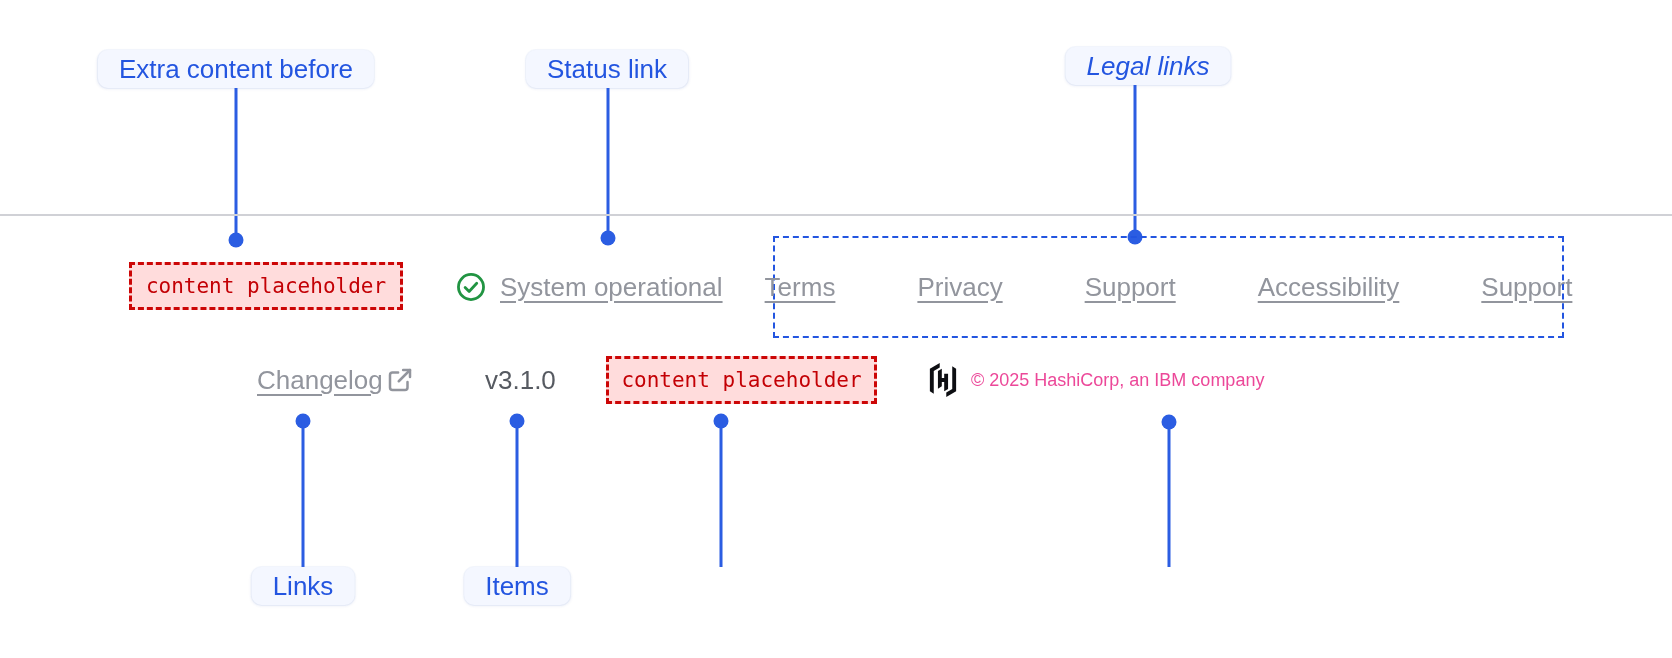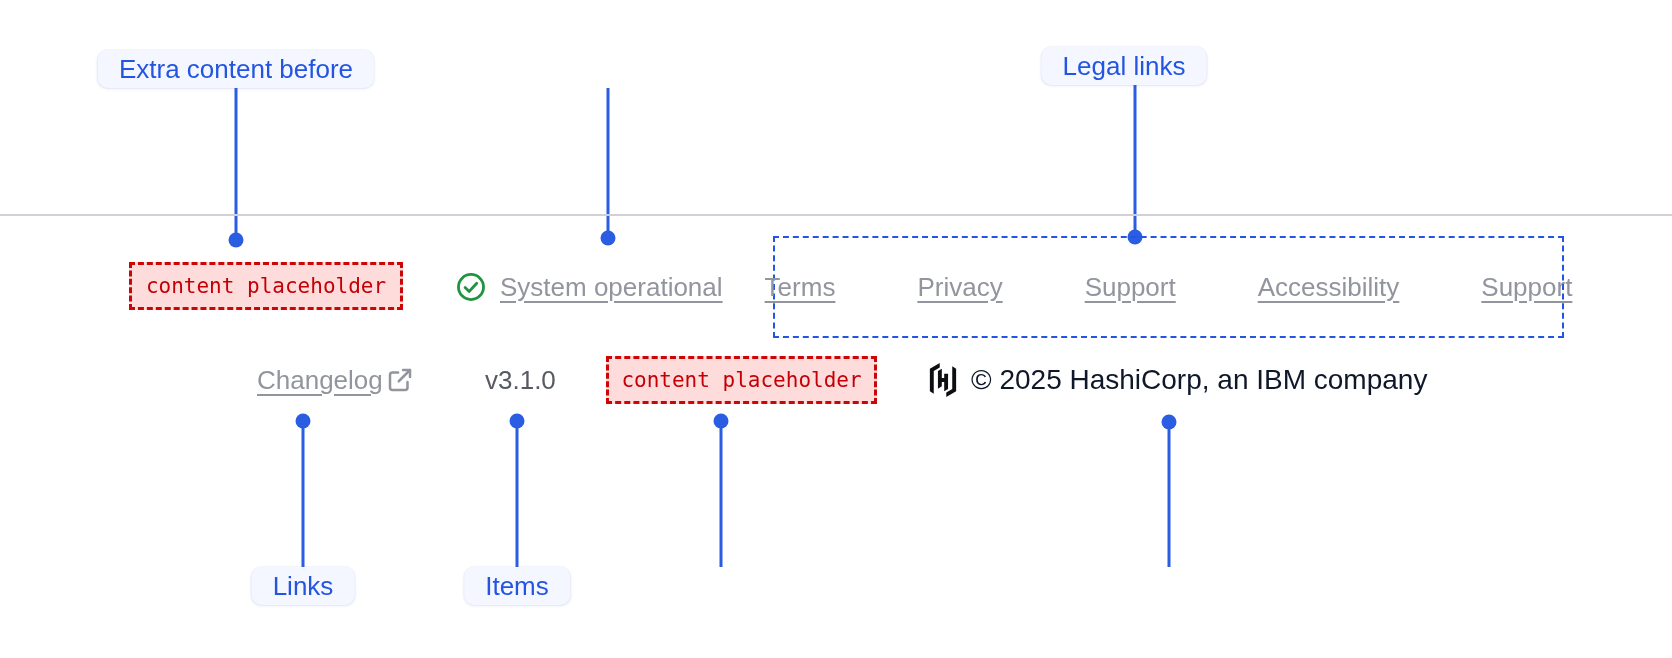--- a/index.html
+++ b/index.html
@@ -30,30 +30,31 @@
   .g-link{color:#92959d;font-size:26px;text-decoration:underline;
           text-underline-offset:5px;text-decoration-thickness:2px;cursor:pointer;white-space:nowrap;}
   .status-group{position:absolute;left:455px;top:262px;height:50px;
                 display:flex;align-items:center;gap:13px;}
   .legal-region{
     position:absolute;left:773px;top:236px;width:791px;height:102px;box-sizing:border-box;
     border:2px dashed #2355e0;display:flex;align-items:center;justify-content:center;gap:82px;
   }
   .row2-group{position:absolute;top:356px;height:48px;display:flex;align-items:center;}
   .version{color:#565a61;font-size:26px;}
-  .copyright{color:#0f172a;font-size:28px;white-space:nowrap;text-align:center;}
+  .copyright{color:#ec4899;font-size:18px;white-space:nowrap;text-align:center;}
   .icon{display:inline-flex;align-items:center;justify-content:center;}
 </style>
 </head>
 <body>
 
 <div class="canvas">
 
   <div class="pill" style="left:236px;top:50px;">Extra content before</div>
-  <div class="pill" style="left:1124px;top:47px;">Legal links</div>
+  <div class="pill" style="left:607px;top:50px;">Status link</div>
+  <div class="pill" style="left:1148px;top:47px;font-style:italic;">Legal links</div>
 
   <div class="line" style="left:236px;top:88px;height:152px;"></div>
   <div class="dot" style="left:236px;top:240px;"></div>
   <div class="line" style="left:608px;top:88px;height:150px;"></div>
   <div class="dot" style="left:608px;top:238px;"></div>
   <div class="line" style="left:1135px;top:85px;height:152px;"></div>
   <div class="dot" style="left:1135px;top:237px;"></div>
 
   <div class="divider"></div>
 

